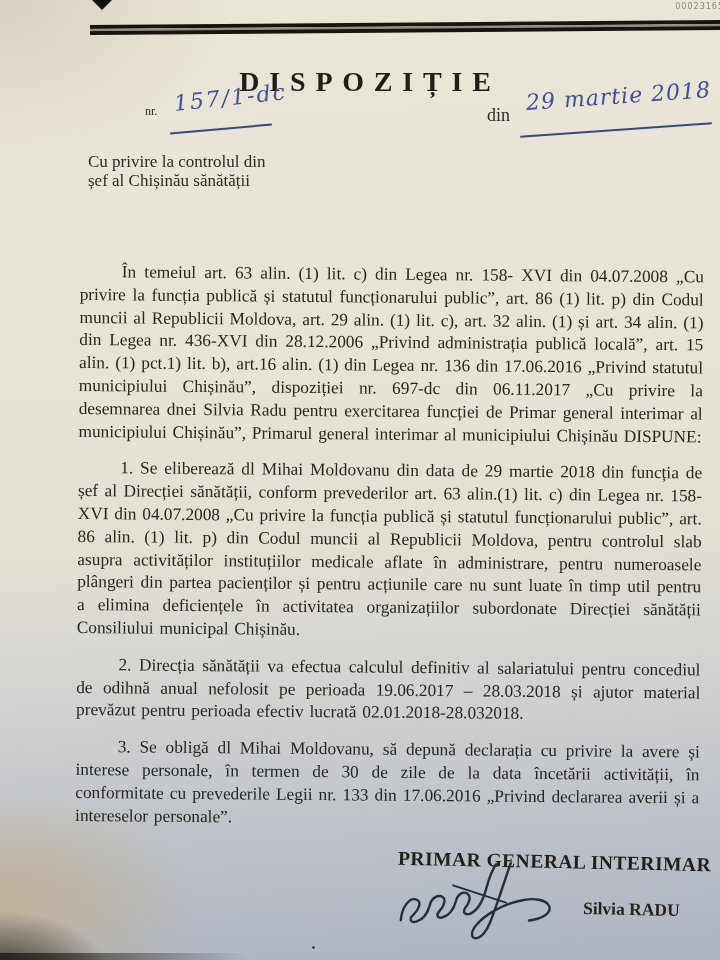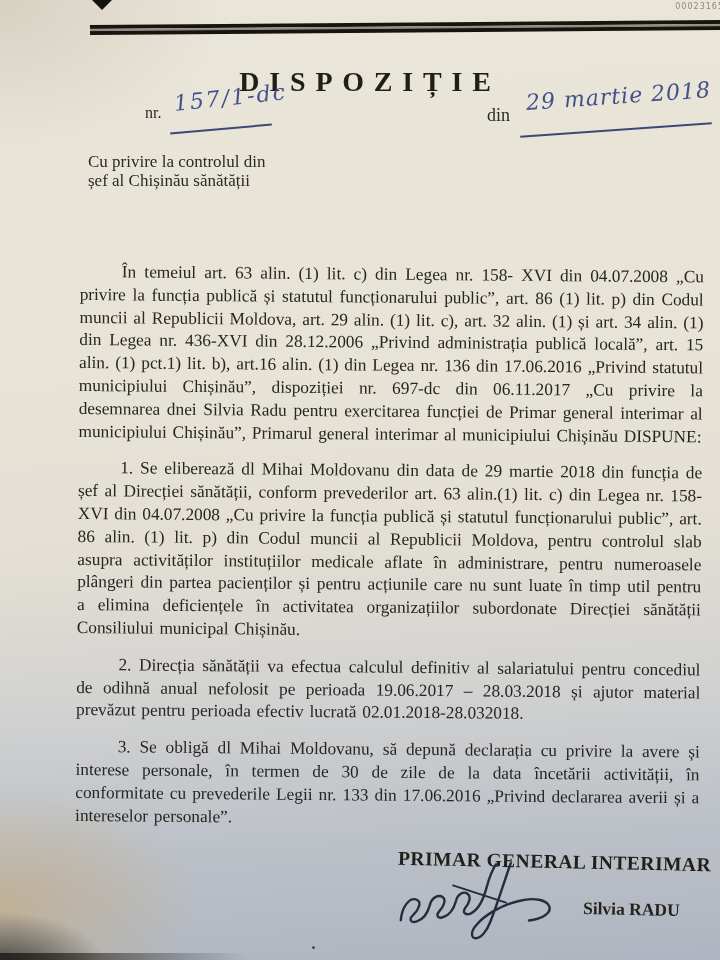--- a/index.html
+++ b/index.html
@@ -26,21 +26,21 @@
   .header-rule {
     position:absolute; left:90px; top:25px; width:632px; height:10px;
     transform:rotate(-0.45deg); transform-origin:left center;
     background:linear-gradient(180deg,#16140f 0%,#16140f 34%,#9a958a 40%,#8d887d 58%,#16140f 66%,#16140f 100%);
   }
   .title {
     position:absolute; left:18px; top:64px; width:700px; margin:2px;
     text-align:center; font-size:28px; font-weight:bold; letter-spacing:0.35em;
     color:#201e19;
   }
-  .nr-label   { position:absolute; left:145px; top:104px; font-size:16px; }
+  .nr-label   { position:absolute; left:145px; top:104px; font-size:12px; }
   .din-label  { position:absolute; left:487px; top:105px; font-size:18px; }
   .hand {
     font-family:"DejaVu Serif", serif; font-style:italic;
     color:#44508a; white-space:nowrap;
   }
   .nr-value  { position:absolute; left:174px; top:91px; font-size:22px; letter-spacing:2px; transform:rotate(-6deg); transform-origin:left center; }
   .din-value { position:absolute; left:526px; top:90px; font-size:22px; letter-spacing:1px; transform:rotate(-4deg); transform-origin:left center; }
   .nr-underline  { position:absolute; left:170px; top:128px; width:102px; border-top:2px solid #3c4878; transform:rotate(-5deg); }
   .din-underline { position:absolute; left:520px; top:129px; width:192px; border-top:2px solid #3c4878; transform:rotate(-4deg); }
   .subject {

